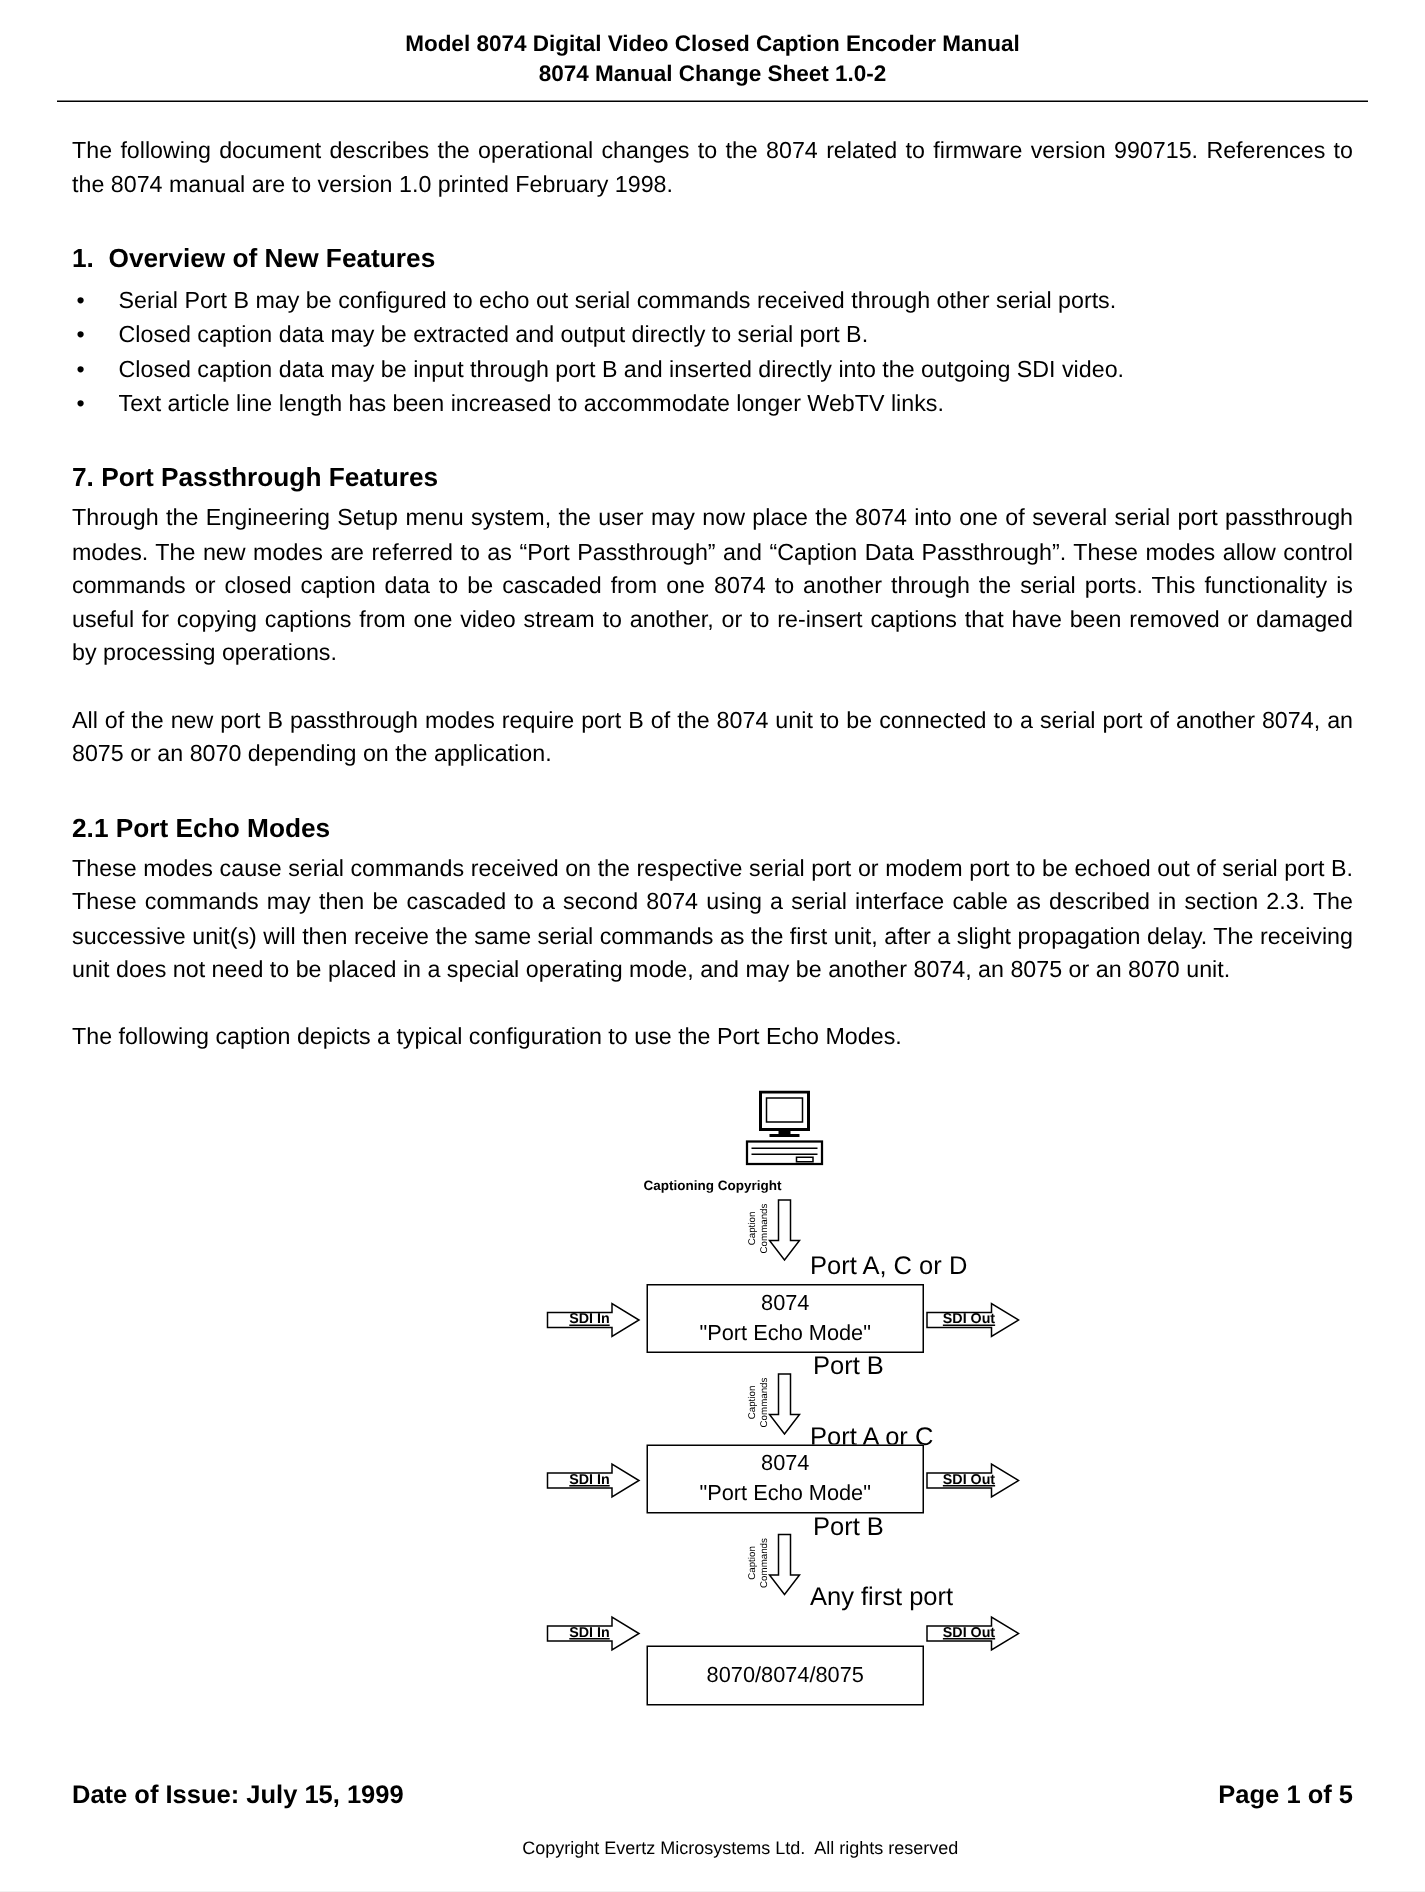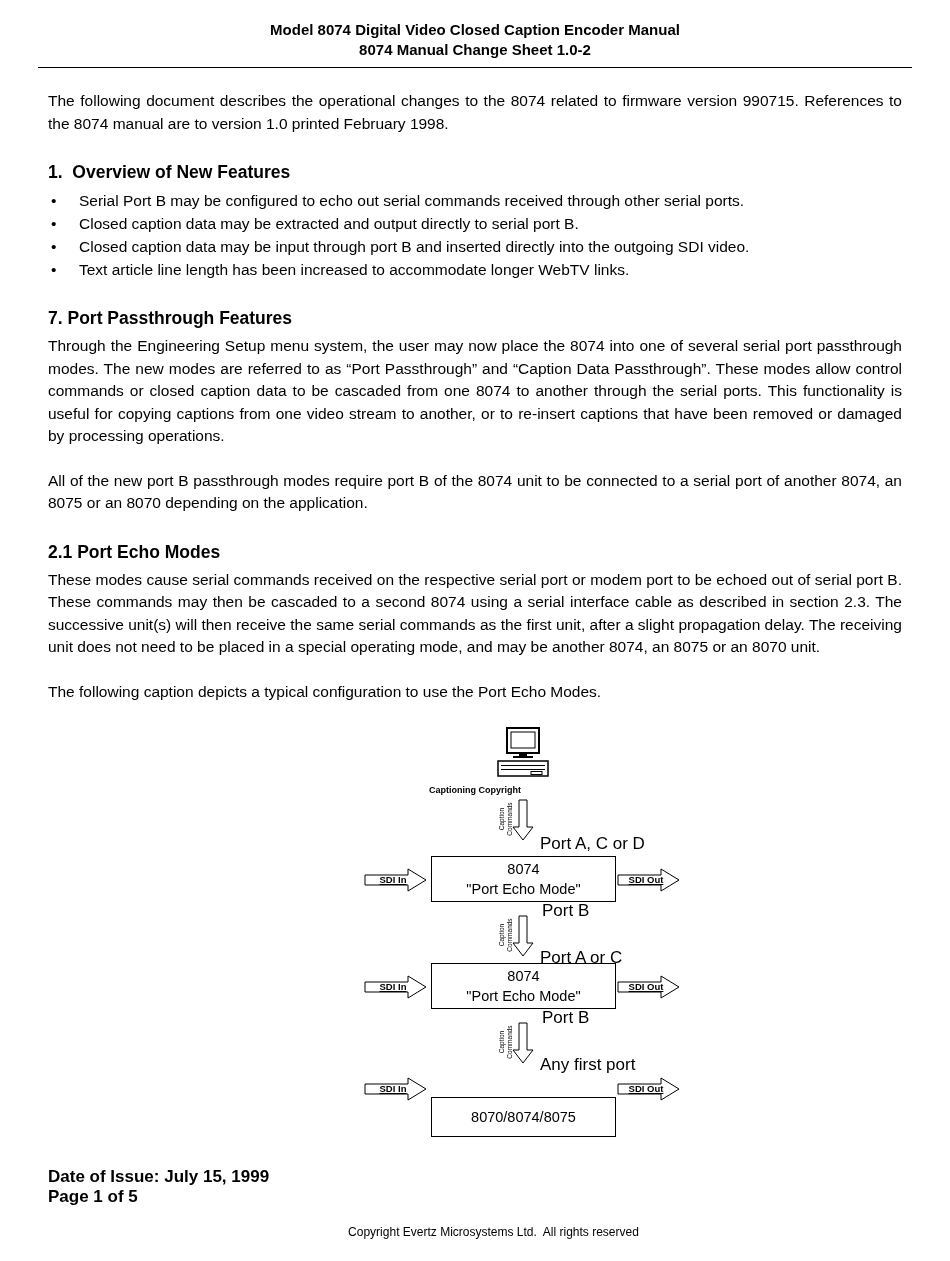--- a/index.html
+++ b/index.html
@@ -68,21 +68,21 @@
   .in2 { left:316px; top:251px; }
   .out2 { left:569px; top:251px; }
   .in3 { left:316px; top:353px; }
   .out3 { left:569px; top:353px; }
   .fig-caption { text-align:center; font-weight:bold; font-size:15px; margin-top:8px; }
 
   
   .footer {
     position:absolute; left:48px; right:48px; bottom:54px;
     display:flex; justify-content:space-between;
-    font-weight:bold; font-size:17px;flex-direction:column;
+    font-weight:bold; font-size:17px;
   }
   .copyright {
     position:absolute; left:0; right:0; bottom:22px;
     text-align:center; font-weight:normal; font-size:12px;padding-left:37px;
   }
 </style>
 </head>
 <body>
 
 <div class="page">

